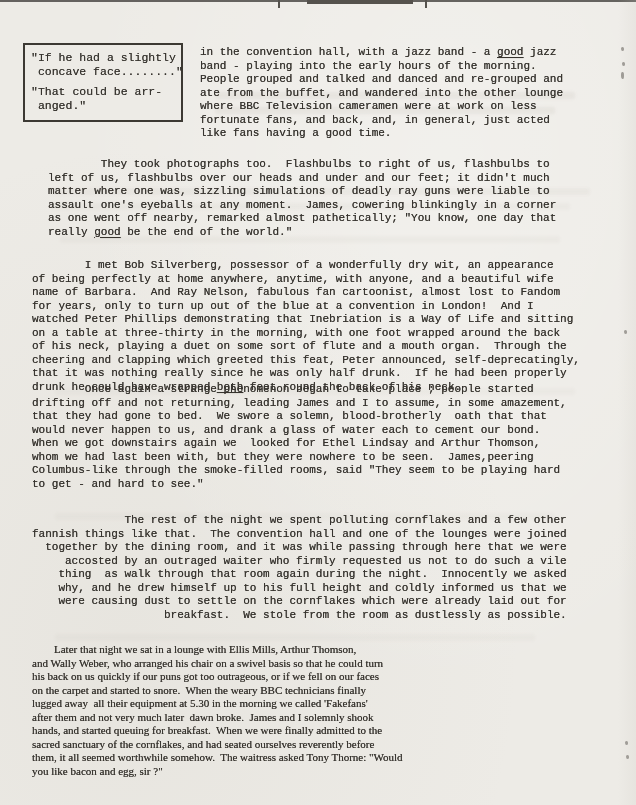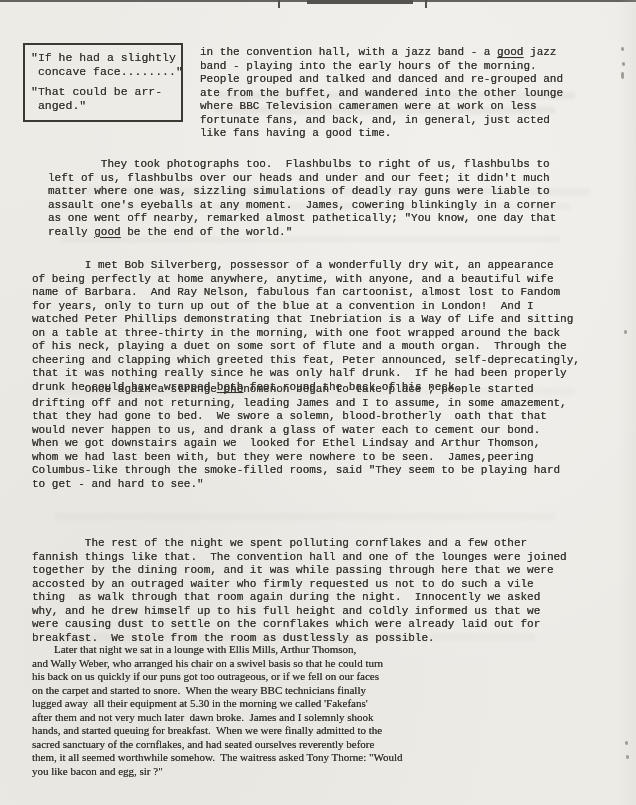--- a/index.html
+++ b/index.html
@@ -105,21 +105,21 @@
 that it was nothing really since he was only half drunk.  If he had been properly
 drunk he could have wrapped <u>both</u> feet round the back of his neck.</div>
   <div class="tw" style="left:32px;top:383px;">        Once again a strange phenomenon began to take place ; people started
 drifting off and not returning, leading James and I to assume, in some amazement,
 that they had gone to bed.  We swore a solemn, blood-brotherly  oath that that
 would never happen to us, and drank a glass of water each to cement our bond.
 When we got downstairs again we  looked for Ethel Lindsay and Arthur Thomson,
 whom we had last been with, but they were nowhere to be seen.  James,peering
 Columbus-like through the smoke-filled rooms, said "They seem to be playing hard
 to get - and hard to see."</div>
-  <div class="tw" style="left:32px;top:537px;">        The rest of the night we spent polluting cornflakes and a few other
+  <div class="tw" style="left:32px;top:514px;text-align:right;">        The rest of the night we spent polluting cornflakes and a few other
 fannish things like that.  The convention hall and one of the lounges were joined
 together by the dining room, and it was while passing through here that we were
 accosted by an outraged waiter who firmly requested us not to do such a vile
 thing  as walk through that room again during the night.  Innocently we asked
 why, and he drew himself up to his full height and coldly informed us that we
 were causing dust to settle on the cornflakes which were already laid out for
 breakfast.  We stole from the room as dustlessly as possible.</div>
   <div class="tw" style="left:32px;top:643px;font-family:Liberation Serif, serif;">        Later that night we sat in a lounge with Ellis Mills, Arthur Thomson,
 and Wally Weber, who arranged his chair on a swivel basis so that he could turn
 his back on us quickly if our puns got too outrageous, or if we fell on our faces

